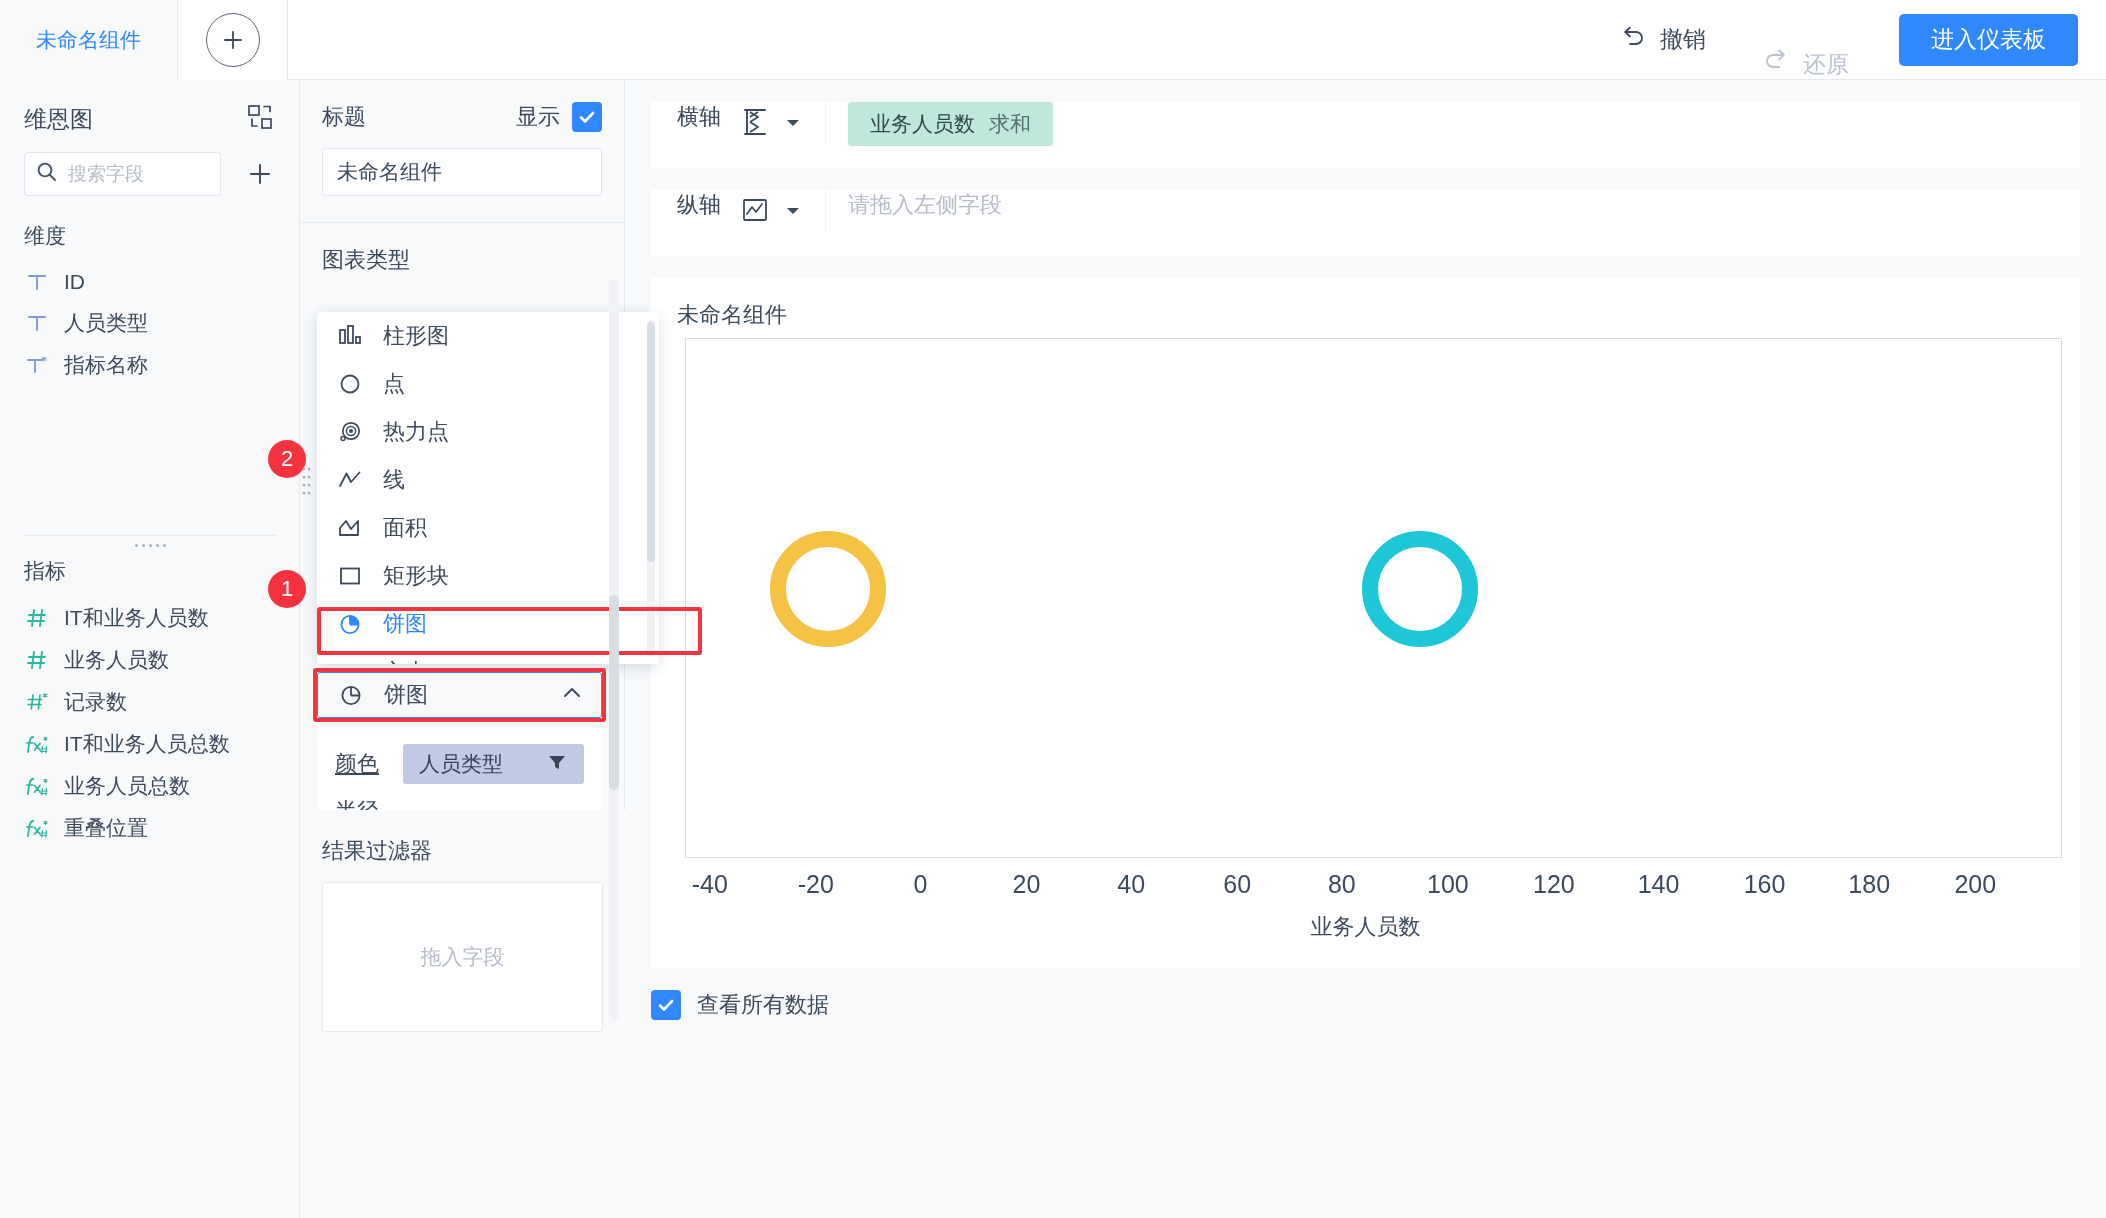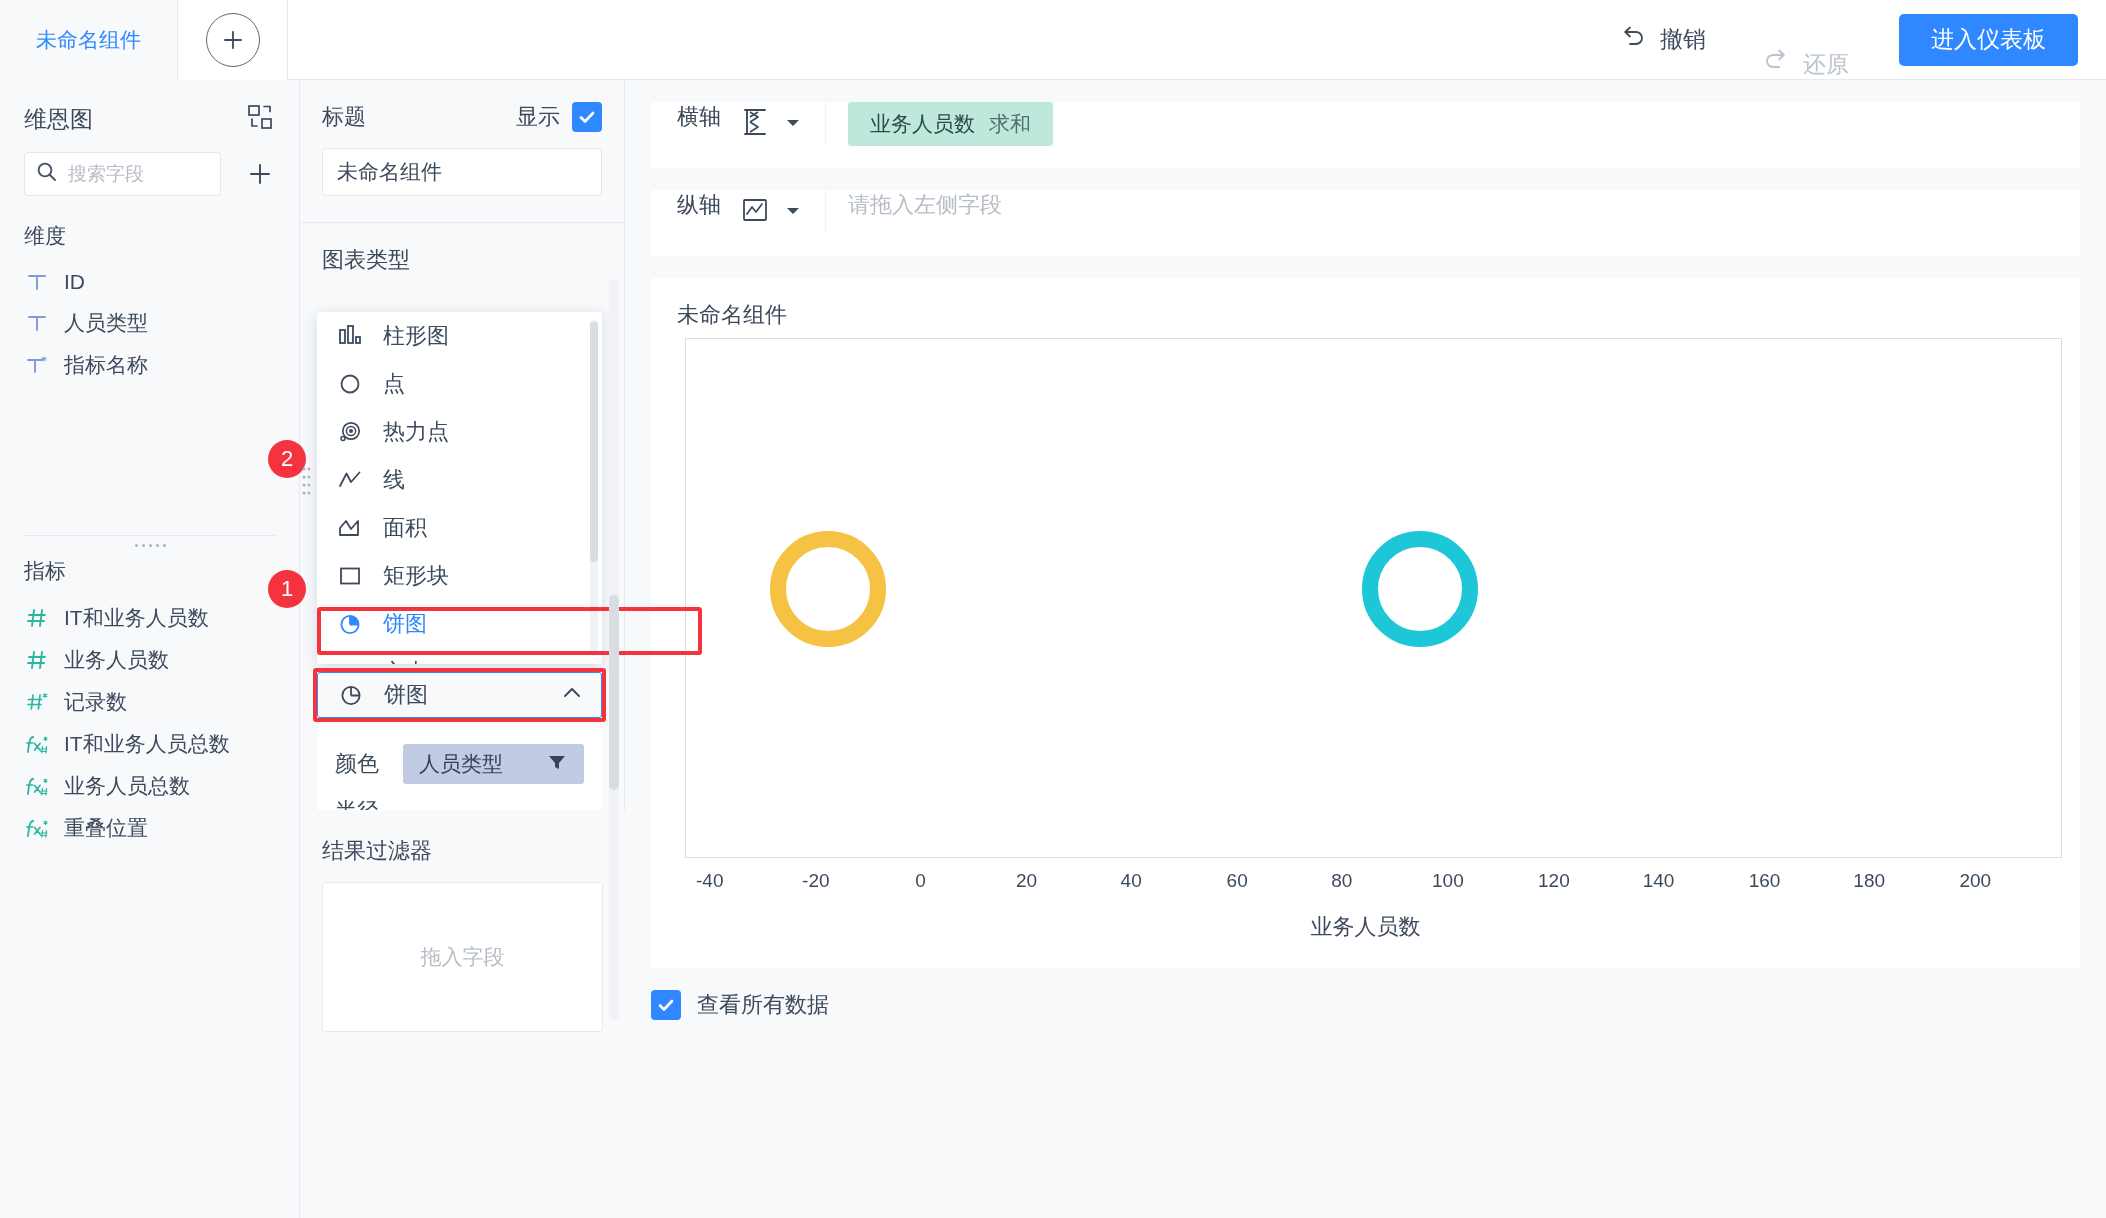--- a/index.html
+++ b/index.html
@@ -108,21 +108,21 @@
   }
   .title-input input {
     border: none; outline: none; width: 100%; background: transparent;
     font-size: 21px; color: #3d4a5c; font-family: inherit;
   }
   .mp-sep { margin-top: 26px; border-top: 1px solid #e6eaf0; }
   .mp-subtitle { font-size: 22px; color: #3d4a5c; padding: 22px 22px 10px 22px; }
 
   
   .dropdown-panel {
-    position: absolute; left: 17px; top: 232px; width: 285px; height: 352px;
+    position: absolute; left: 17px; top: 232px; width: 342px; height: 352px;
     background: #ffffff; border-radius: 3px;
     box-shadow: 0 3px 14px rgba(40,60,90,0.16);
     overflow: hidden; z-index: 30;
   }
   .dd-list { list-style: none; }
   .dd-item {
     display: flex; align-items: center; gap: 18px;
     height: 48px; padding-left: 18px; font-size: 22px; color: #3d4a5c;
     cursor: pointer;
   }
@@ -157,21 +157,21 @@
     position: absolute; border: 4px solid #f5333f; border-radius: 3px; z-index: 35;
     pointer-events: none;
   }
 
   
   .cfg-card {
     position: absolute; left: 17px; top: 648px; width: 285px; background: #fff;
     padding: 16px 18px; z-index: 10;
   }
   .cfg-row { display: flex; align-items: center; gap: 24px; }
-  .cfg-name { font-size: 22px; color: #3d4a5c; }
+  .cfg-name { font-size: 22px; color: #3d4a5c; text-decoration: underline; }
   .pill {
     flex: 1; height: 40px; background: #c2cbe4; border-radius: 3px;
     display: flex; align-items: center; justify-content: space-between;
     padding: 0 16px; font-size: 21px; color: #3a4254;
   }
   .cfg-card2 {
     position: absolute; left: 17px; top: 705px; width: 285px; height: 40px;
     background: #fff; padding: 12px 18px 0 18px; z-index: 9;
     display: flex; align-items: center; gap: 20px; overflow: hidden;
   }
@@ -229,21 +229,21 @@
     position: absolute; left: 34px; top: 60px; right: 18px; bottom: 110px;
     border: 1px solid #d9dee5;
   }
   .donut {
     position: absolute; border-radius: 50%;
   }
   .axis-ticks {
     position: absolute; left: 34px; right: 18px; bottom: 68px; height: 30px;
   }
   .tick {
-    position: absolute; font-size: 19px; color: #3d4a5c; transform: translateX(-50%);
+    position: absolute; font-size: 25px; color: #3d4a5c; transform: translateX(-50%);
     white-space: nowrap;
   }
   .axis-name {
     position: absolute; left: 0; right: 0; bottom: 26px; text-align: center;
     font-size: 22px; color: #3d4a5c;
   }
   .viewall {
     margin: 22px 26px 0 26px; display: flex; align-items: center; gap: 16px;
   }
   .viewall-label { font-size: 22px; color: #3d4a5c; }

